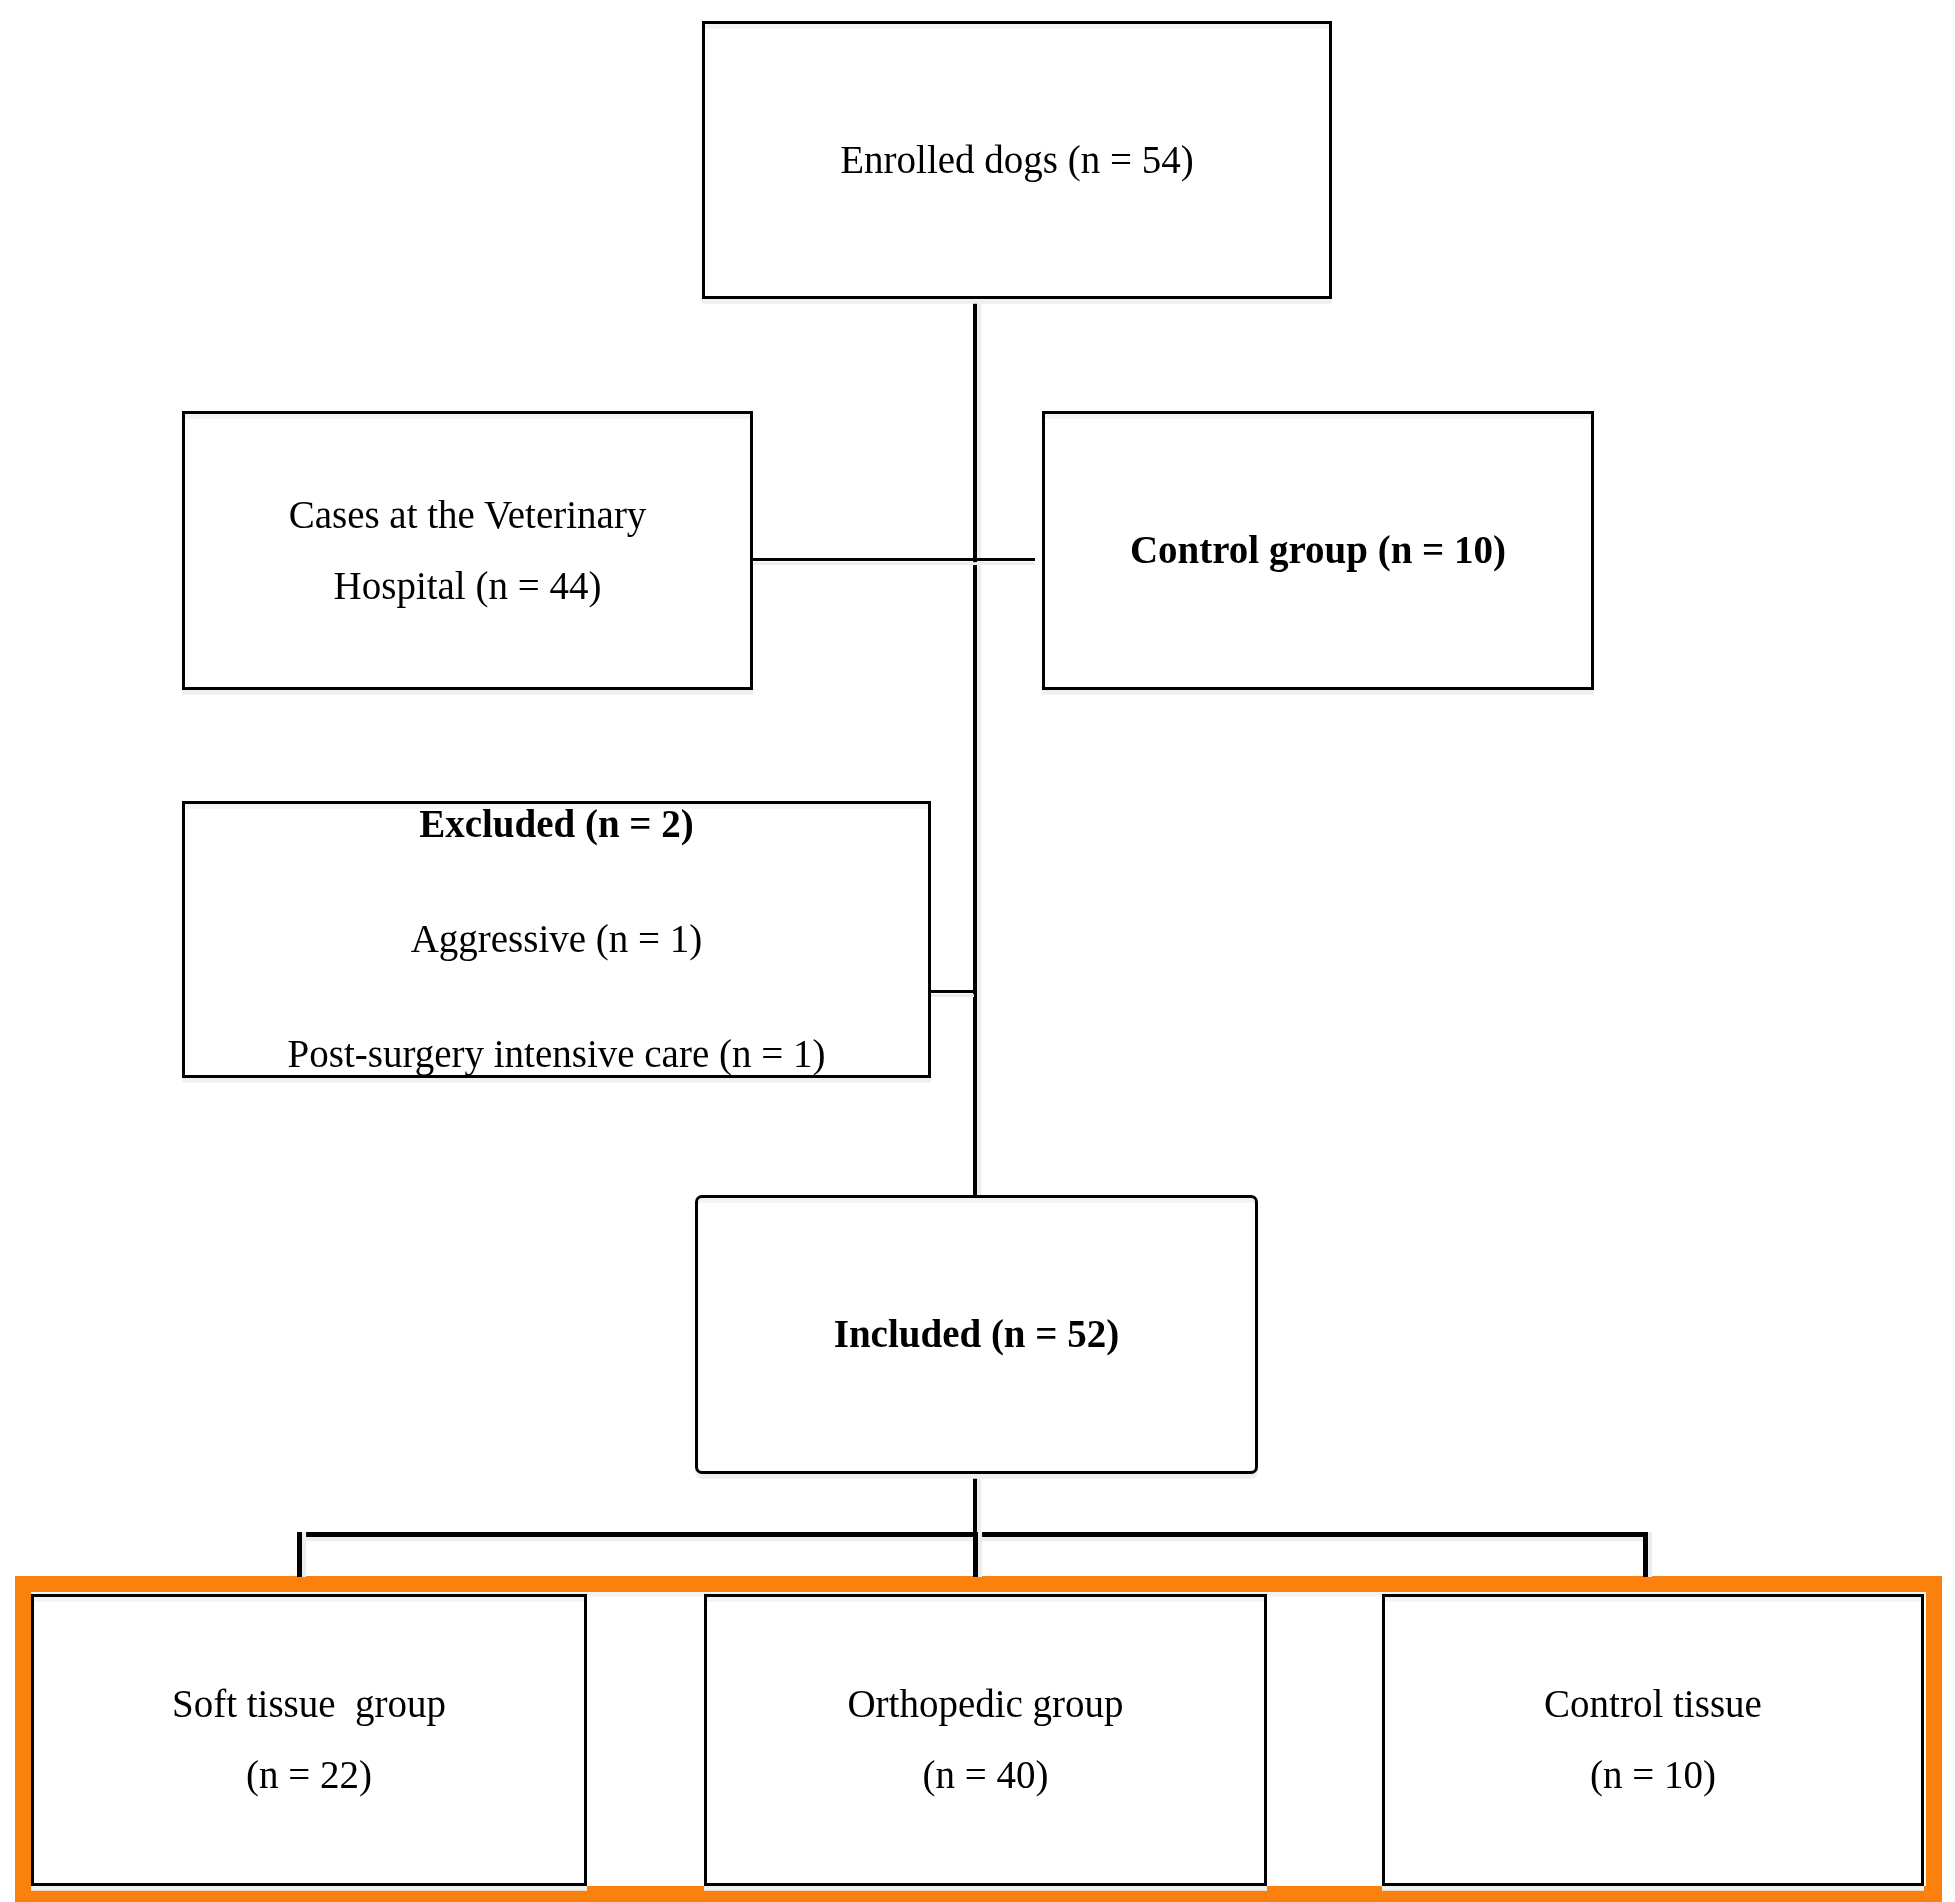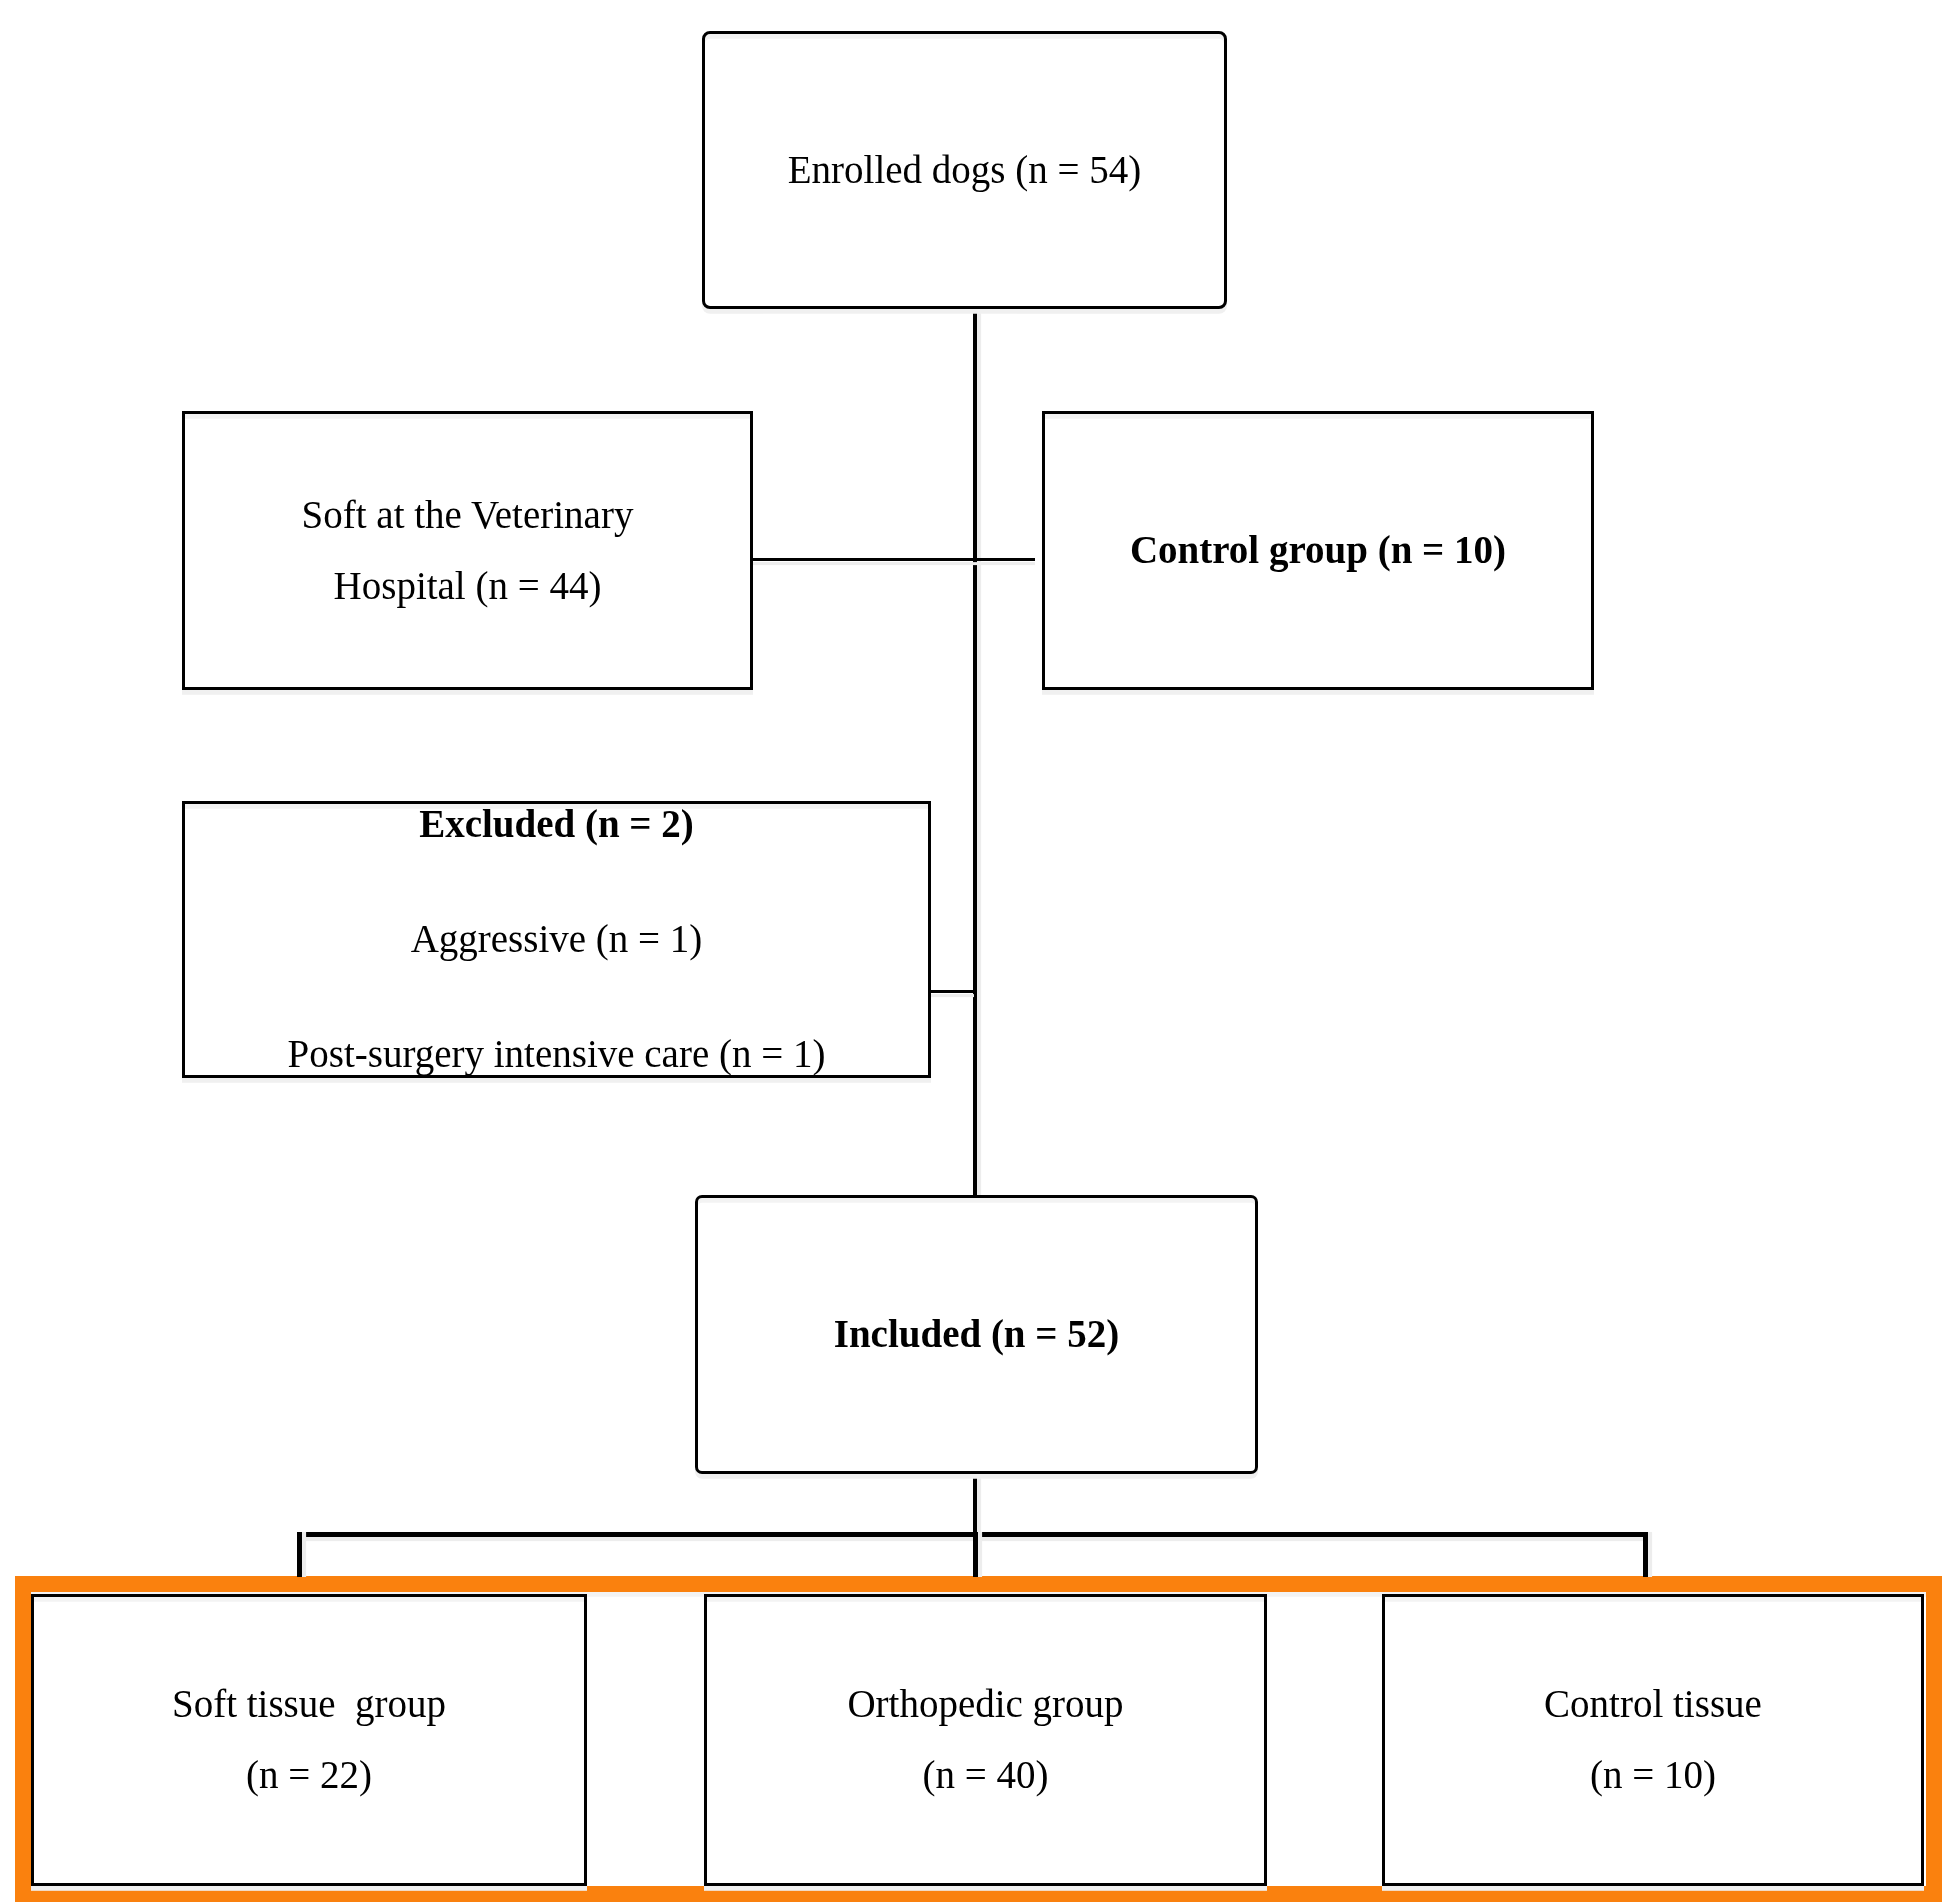--- a/index.html
+++ b/index.html
@@ -48,21 +48,21 @@
   .conn.v{ box-shadow:4.1px 0 0 #ededed; }
   .frame{
     position:absolute;
     box-sizing:border-box;
     border:16.6px solid #FA810E;
     background:transparent;
     z-index:1;
     box-shadow:inset 0 4.8px 0 #f3f3f3;
   }
   
-  #box-enrolled      { left:702px; top:31px;   width:525px;  height:278px;border-radius:8px; }
+  #box-enrolled      { left:702px; top:21px;   width:630px;  height:278px; }
   #box-cases         { left:182px;  top:411px;  width:571px;  height:279px; }
   #box-control-top   { left:1042px; top:411px;  width:552px;  height:279px;font-weight:bold; }
   #box-excluded      { left:182px;  top:801px; width:749px; height:277px;gap:44px; }
   #box-included      { left:695px; top:1195px; width:563px;  height:279px;border-radius:7px; }
   #box-soft-tissue   { left:31px;   top:1594px; width:556px;  height:292px; }
   #box-orthopedic    { left:704px; top:1594px; width:563px;  height:292px; }
   #box-control-bottom{ left:1382px; top:1594px; width:542px;  height:292px; }
   #highlight-frame   { left:14.5px;   top:1576px; width:1927px; height:326px; }
   
   #conn-v-main        { left:973px; top:293px;  width:3.5px;    height:902px; }
@@ -88,21 +88,21 @@
   <div class="conn v" id="conn-v-drop-mid"></div>
   <div class="conn v" id="conn-v-drop-right"></div>
 
   <div class="frame" id="highlight-frame"></div>
 
   <div class="box" id="box-enrolled">
     <div class="line">Enrolled dogs (n = 54)</div>
   </div>
 
   <div class="box" id="box-cases">
-    <div class="line">Soft at the Veterinary</div>
+    <div class="line">Cases at the Veterinary</div>
     <div class="line">Hospital (n = 44)</div>
   </div>
 
   <div class="box" id="box-control-top">
     <div class="line">Control group (n = 10)</div>
   </div>
 
   <div class="box" id="box-excluded">
     <div class="line bold">Excluded (n = 2)</div>
     <div class="line">Aggressive (n = 1)</div>

